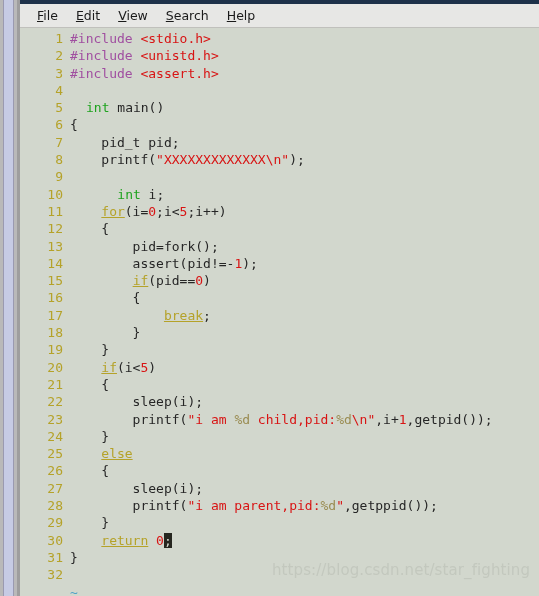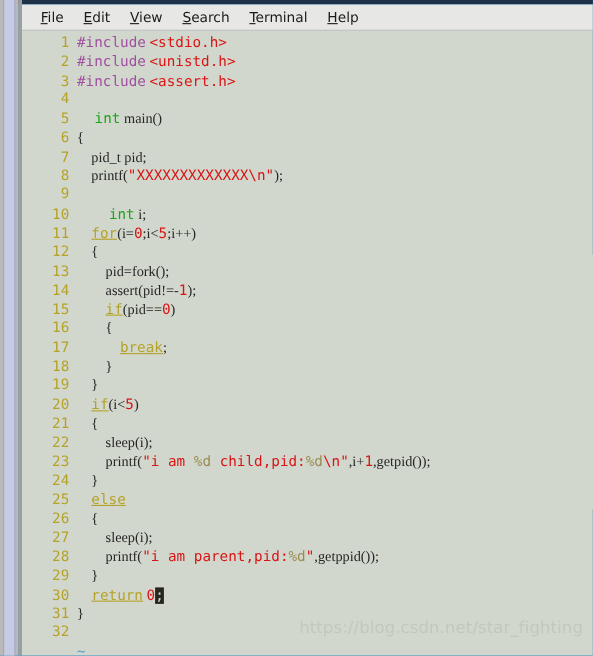--- a/index.html
+++ b/index.html
@@ -115,21 +115,21 @@
   }
   .lnum {
     display: inline-block;
     width: 26px;
     text-align: right;
     color: #b5a229;
     margin-right: 7px;
   }
 
   
-  .t-plain   { color: #262626; font-family: Liberation Serif, serif; }
+  .t-plain   { color: #262626; }
   .t-pre     { color: #a04fa0; }
   .t-hdr     { color: #d81414; }
   .t-type    { color: #1ea31e; margin-left: 16px; }
   .t-kw      { color: #b5a229; text-decoration: underline; }
   .t-str     { color: #d81414; }
   .t-fmt     { color: #9a8c52; }
   .t-num     { color: #d81414; }
   .t-tilde   { color: #4fa3c7; }
 
   .cursor {
@@ -161,21 +161,20 @@
       <div class="scroll-thumb"></div>
     </div>
   </div>
   <div class="gutter-edge"></div>
 
   <div class="menubar" id="menubar">
       <div class="menu-item"><u>F</u>ile</div>
       <div class="menu-item"><u>E</u>dit</div>
       <div class="menu-item"><u>V</u>iew</div>
       <div class="menu-item"><u>S</u>earch</div>
-      <div class="menu-item"><u>T</u>erminal</div>
       <div class="menu-item"><u>H</u>elp</div>
     </div>
 
   <div class="code-surface">
     <div class="code-lines" id="code-lines"><div class="cline"><span class="lnum">1</span><span class="t-pre">#include</span><span class="t-plain"> </span><span class="t-hdr">&lt;stdio.h&gt;</span></div><div class="cline"><span class="lnum">2</span><span class="t-pre">#include</span><span class="t-plain"> </span><span class="t-hdr">&lt;unistd.h&gt;</span></div><div class="cline"><span class="lnum">3</span><span class="t-pre">#include</span><span class="t-plain"> </span><span class="t-hdr">&lt;assert.h&gt;</span></div><div class="cline"><span class="lnum">4</span></div><div class="cline"><span class="lnum">5</span><span class="t-type">int</span><span class="t-plain"> main()</span></div><div class="cline"><span class="lnum">6</span><span class="t-plain">{</span></div><div class="cline"><span class="lnum">7</span><span class="t-plain">    pid_t pid;</span></div><div class="cline"><span class="lnum">8</span><span class="t-plain">    printf(</span><span class="t-str">"XXXXXXXXXXXXX\n"</span><span class="t-plain">);</span></div><div class="cline"><span class="lnum">9</span></div><div class="cline"><span class="lnum">10</span><span class="t-plain">    </span><span class="t-type">int</span><span class="t-plain"> i;</span></div><div class="cline"><span class="lnum">11</span><span class="t-plain">    </span><span class="t-kw">for</span><span class="t-plain">(i=</span><span class="t-num">0</span><span class="t-plain">;i&lt;</span><span class="t-num">5</span><span class="t-plain">;i++)</span></div><div class="cline"><span class="lnum">12</span><span class="t-plain">    {</span></div><div class="cline"><span class="lnum">13</span><span class="t-plain">        pid=fork();</span></div><div class="cline"><span class="lnum">14</span><span class="t-plain">        assert(pid!=-</span><span class="t-num">1</span><span class="t-plain">);</span></div><div class="cline"><span class="lnum">15</span><span class="t-plain">        </span><span class="t-kw">if</span><span class="t-plain">(pid==</span><span class="t-num">0</span><span class="t-plain">)</span></div><div class="cline"><span class="lnum">16</span><span class="t-plain">        {</span></div><div class="cline"><span class="lnum">17</span><span class="t-plain">            </span><span class="t-kw">break</span><span class="t-plain">;</span></div><div class="cline"><span class="lnum">18</span><span class="t-plain">        }</span></div><div class="cline"><span class="lnum">19</span><span class="t-plain">    }</span></div><div class="cline"><span class="lnum">20</span><span class="t-plain">    </span><span class="t-kw">if</span><span class="t-plain">(i&lt;</span><span class="t-num">5</span><span class="t-plain">)</span></div><div class="cline"><span class="lnum">21</span><span class="t-plain">    {</span></div><div class="cline"><span class="lnum">22</span><span class="t-plain">        sleep(i);</span></div><div class="cline"><span class="lnum">23</span><span class="t-plain">        printf(</span><span class="t-str">"i am </span><span class="t-fmt">%d</span><span class="t-str"> child,pid:</span><span class="t-fmt">%d</span><span class="t-str">\n"</span><span class="t-plain">,i+</span><span class="t-num">1</span><span class="t-plain">,getpid());</span></div><div class="cline"><span class="lnum">24</span><span class="t-plain">    }</span></div><div class="cline"><span class="lnum">25</span><span class="t-plain">    </span><span class="t-kw">else</span></div><div class="cline"><span class="lnum">26</span><span class="t-plain">    {</span></div><div class="cline"><span class="lnum">27</span><span class="t-plain">        sleep(i);</span></div><div class="cline"><span class="lnum">28</span><span class="t-plain">        printf(</span><span class="t-str">"i am parent,pid:</span><span class="t-fmt">%d</span><span class="t-str">"</span><span class="t-plain">,getppid());</span></div><div class="cline"><span class="lnum">29</span><span class="t-plain">    }</span></div><div class="cline"><span class="lnum">30</span><span class="t-plain">    </span><span class="t-kw">return</span><span class="t-plain"> </span><span class="t-num">0</span><span class="cursor">;</span></div><div class="cline"><span class="lnum">31</span><span class="t-plain">}</span></div><div class="cline"><span class="lnum">32</span></div><div class="cline"><span class="lnum"></span><span class="t-tilde">~</span></div></div>
     <div class="watermark">https://blog.csdn.net/star_fighting</div>
   </div>
 
 </div>
 

